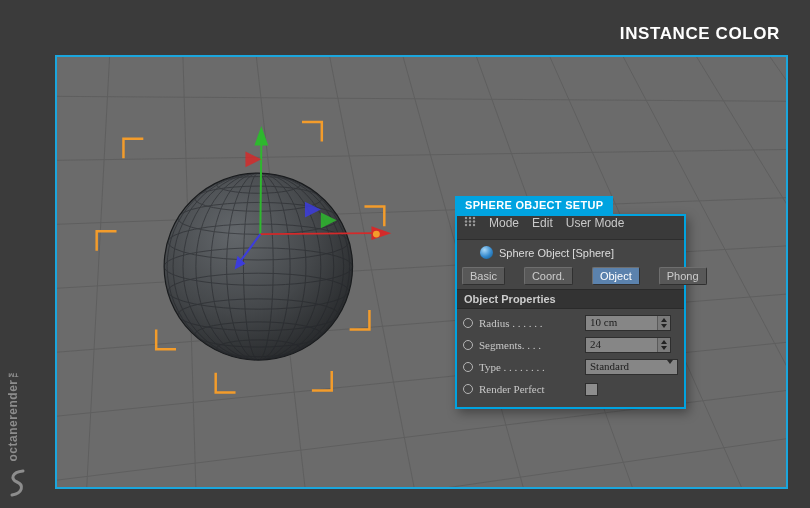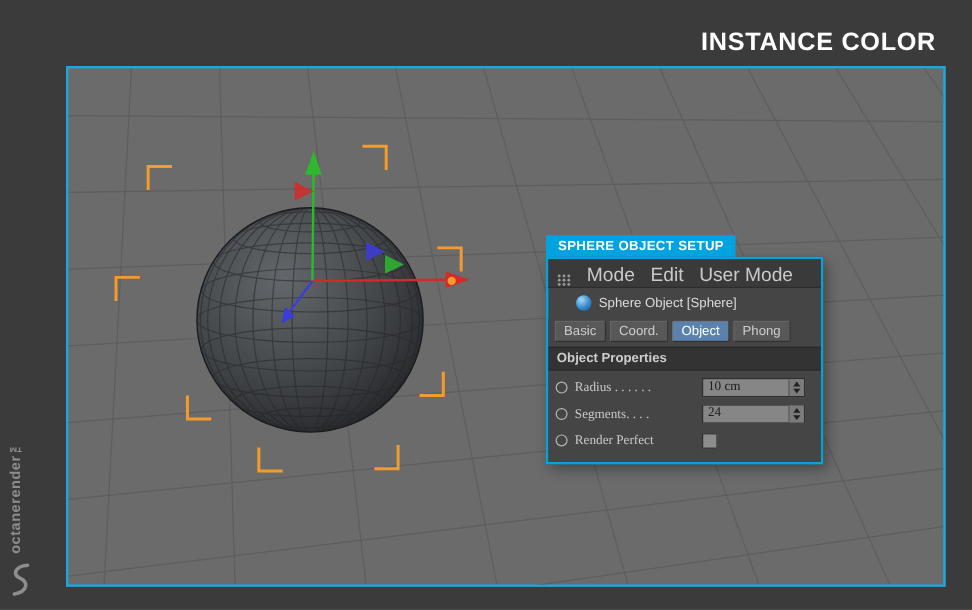--- a/index.html
+++ b/index.html
@@ -4,51 +4,51 @@
 <style>
   html,body{margin:0;padding:0;}
   body{
     width:810px;height:508px;
     background:#3b3b3b;
     font-family:"Liberation Sans",sans-serif;
     position:relative;overflow:hidden;
   }
   .page-title{
     position:absolute;top:24px;right:30px;
-    color:#ffffff;font-size:21px;font-weight:bold;letter-spacing:.6px;
+    color:#ffffff;font-size:17px;font-weight:bold;letter-spacing:.6px;
   }
   .viewport{
     position:absolute;left:55px;top:55px;width:733px;height:434px;
     border:2px solid #1ba6dd;background:#6b6b6b;box-sizing:border-box;
   }
   .viewport svg{display:block;width:100%;height:100%;}
 
   
   .panel-wrap{position:absolute;left:455px;top:148px;width:231px;z-index:5;}
   .panel-tab{
     display:inline-block;background:#00a3e0;color:#fff;font-weight:bold;
     font-size:11px;padding:3px 10px;letter-spacing:.3px;margin-top:48px;
   }
   .panel{
     border:2px solid #00a3e0;background:#454545;width:231px;box-sizing:border-box;
     box-shadow:3px 4px 10px rgba(0,0,0,.35);
   }
   .menubar{
-    display:flex;align-items:flex-end;gap:13px;height:23px;padding:0 7px;
-    background:#3a3a3a;border-bottom:1px solid #2d2d2d;color:#c9c9c9;font-size:16px;
+    display:flex;align-items:flex-start;gap:13px;height:23px;padding:0 7px;
+    background:#3a3a3a;border-bottom:1px solid #2d2d2d;color:#c9c9c9;font-size:12px;
   }
   .objrow{
     display:flex;align-items:center;gap:6px;height:25px;padding:0 7px;
     color:#ddd;font-size:11px;background:#454545;margin-left:16px;
   }
   .sphere-ico{
     width:13px;height:13px;border-radius:50%;flex:0 0 auto;
     background:radial-gradient(circle at 35% 30%, #a8d8f8, #3388cc 55%, #115588);
   }
-  .tabsrow{display:flex;gap:3px;padding:2px 5px 4px 5px;background:#454545;}
+  .tabsrow{display:flex;gap:19px;padding:2px 5px 4px 5px;background:#454545;}
   .tabbtn{
     font-size:11px;color:#ccc;background:#585858;
     border:1px solid #303030;border-top-color:#6e6e6e;border-left-color:#6e6e6e;
     padding:2px 7px;border-radius:2px;cursor:default;
   }
   .tabbtn.active{background:#5b82ad;color:#fff;}
   .sechdr{
     background:#333;color:#cdcdcd;font-weight:bold;font-size:11px;
     padding:3px 7px;border-top:1px solid #2a2a2a;border-bottom:1px solid #2a2a2a;
   }
@@ -232,20 +232,28 @@
         <span class="plabel">Segments. . . .</span>
         <div class="field stepfield">
           <span class="val">24</span>
           <span class="spinners">
             <span class="tri-up"></span>
             <span class="tri-down"></span>
           </span>
         </div>
       </div>
 
+      <div class="prow">
+        <span class="keyring"></span>
+        <span class="plabel">Type . . . . . . . .</span>
+        <div class="field dropfield">
+          <span class="val">Standard</span>
+          <span class="drop-arrow"></span>
+        </div>
+      </div>
 
       <div class="prow">
         <span class="keyring"></span>
         <span class="plabel">Render Perfect</span>
         <span class="checkbox"></span>
       </div>
 
     </div>
   </div>
 </div>

